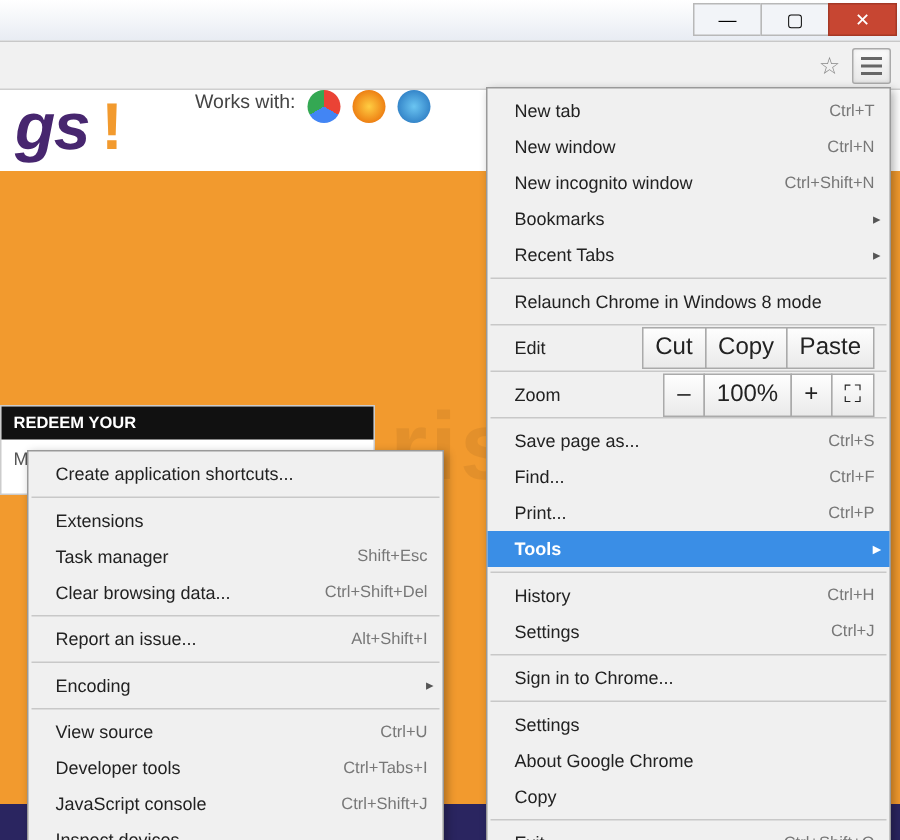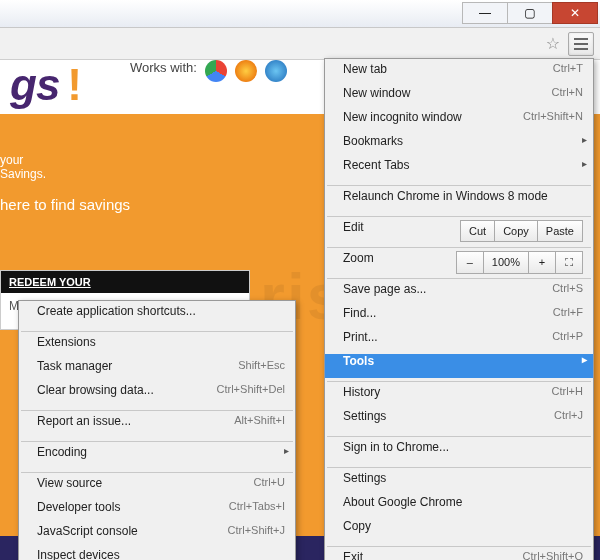--- a/index.html
+++ b/index.html
@@ -19,37 +19,37 @@
 
 
 .page { position:absolute; top:60px; left:0; width:600px; height:500px; background:#f29a2e; }
 .page .topw { height:54px; background:#fff; display:flex; align-items:flex-start; padding-left:10px; gap:8px; }
 .logo-gs { font-size:44px; font-weight:700; font-style:italic; color:#47266f; letter-spacing:-1px; }
 .logo-ex { color:#f29a2e; font-size:44px; font-weight:700; }
 .works { color:#444; font-size:13px; margin-left:40px; }
 .icon-circle { width:22px; height:22px; border-radius:50%; display:inline-block; }
 .hero { padding:40px 0 0 0; color:#fff; font-size:34px; font-weight:300; line-height:1.15; }
 .card { position:absolute; top:210px; left:0; width:250px; height:60px; background:#fff; border:1px solid #ccc; }
-.card-head { background:#111; color:#fff; padding:5px 8px; font-size:11px; font-weight:700;text-decoration:underline; }
+.card-head { background:#111; color:#fff; padding:5px 8px; font-size:11px; font-weight:700; }
 .card-body { padding:6px 8px; font-size:10px; color:#555; display:flex; gap:10px; }
 .footer-bar { position:absolute; bottom:0; left:0; width:600px; height:24px; background:#2a2560; }
 .watermark { position:absolute; top:200px; left:260px; font-size:64px; color:rgba(0,0,0,.06); font-weight:700; letter-spacing:2px; pointer-events:none; }
 
 
 .menu { position:absolute; background:#f0f0f0; border:1px solid #999; box-shadow:2px 2px 6px rgba(0,0,0,.3); }
-.menu .row { display:flex; align-items:flex-start; height:24px; padding:0 10px 0 18px; color:#222; white-space:nowrap; cursor:default; position:relative;gap:24px; }
+.menu .row { display:flex; align-items:center; height:24px; padding:0 10px 0 18px; color:#222; white-space:nowrap; cursor:default; position:relative;gap:24px; }
 .menu .row.sep { height:1px; background:#c8c8c8; margin:3px 2px; padding:0; }
 .menu .row .rt { margin-left:auto; color:#777; font-size:11px; padding-left:30px; }
 .menu .row.hi { background:#3a8ee6; color:#fff;font-weight:bold; }
 .menu .row .arr { position:absolute; right:6px; color:#555; font-size:10px; }
 .menu .row.hi .arr { color:#fff; }
 
 .zoom-row, .edit-row { height:28px; }
 .btn-grp { display:flex; margin-left:auto; }
-.btn-grp .b { border:1px solid #aaa; background:linear-gradient(#fefefe,#eaeaea); padding:4px 8px; font-size:11px; min-width:28px; text-align:center;}
+.btn-grp .b { border:1px solid #aaa; background:linear-gradient(#fefefe,#eaeaea); padding:4px 8px; font-size:16px; min-width:28px; text-align:center;}
 .btn-grp .b+.b { margin-left:-1px; }
 
 .menu1 { top:58px; right:6px; width:270px; padding:3px 0; }
 .menu2 { top:300px; left:18px; width:278px; padding:3px 0; }
 
 </style>
 </head>
 <body>
 
 <div class="titlebar">
@@ -75,25 +75,20 @@
 
 <div class="page">
   <div class="topw">
     <span class="logo-gs">gs</span>
       <span class="logo-ex">!</span>
     <span class="works">Works with:</span>
     <span class="icon-circle" style="background:conic-gradient(#ea4335 0 120deg,#4285f4 120deg 240deg,#34a853 240deg 360deg);"></span>
     <span class="icon-circle" style="background:radial-gradient(circle,#ffcd42,#e66000);"></span>
     <span class="icon-circle" style="background:radial-gradient(circle,#6bc5f2,#1e6bb8);"></span>
   </div>
-  <div class="hero">
-    <div>your</div>
-    <div>Savings.</div>
-    <div style="font-size:15px;margin-top:14px">here to find savings</div>
-  </div>
   <div class="card">
     <div class="card-head">REDEEM YOUR</div>
     <div class="card-body">
       <span>My Kohl's Charge</span>
     </div>
   </div>
   <div class="watermark">risk.com</div>
   <div class="footer-bar"></div>
 </div>
 

